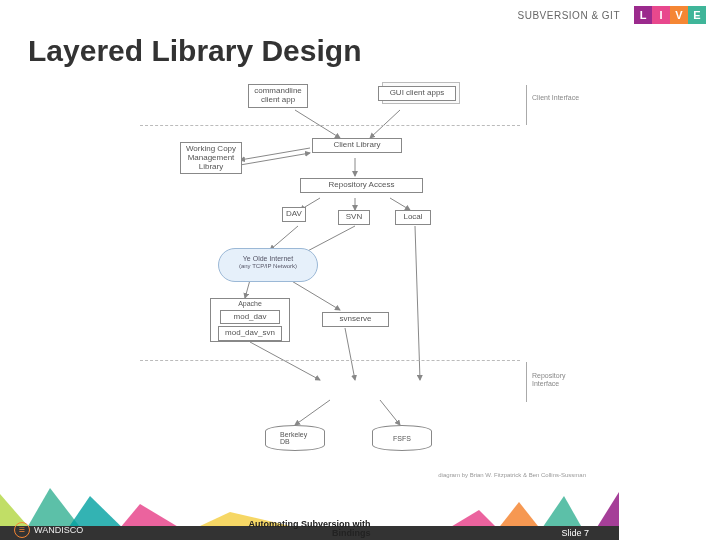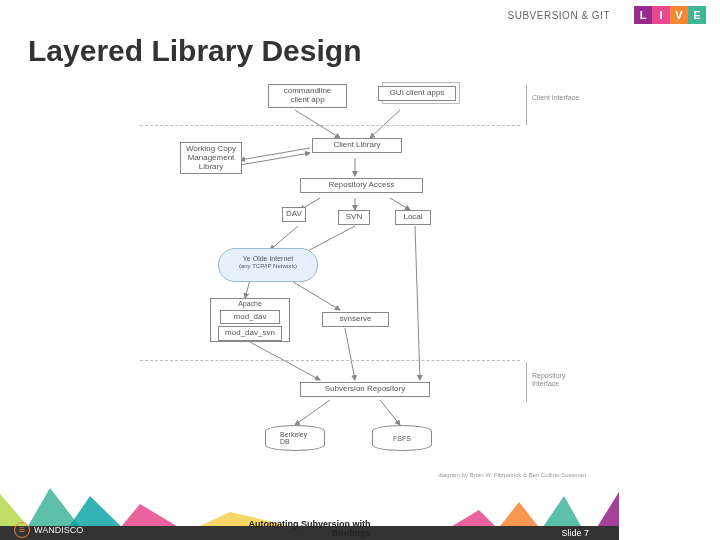--- a/index.html
+++ b/index.html
@@ -1,17 +1,17 @@
 <!DOCTYPE html>
 <html><head>
 <meta charset="utf-8">
 <style>
   * { box-sizing: border-box; margin: 0; padding: 0; }
   body { width: 720px; height: 540px; font-family: Arial, Helvetica, sans-serif; background: #fff; position: relative; overflow: hidden; }
-  .header { position: absolute; top: 6px; right: 14px; display: flex; align-items: center; gap: 24px; }
+  .header { position: absolute; top: 6px; right: 14px; display: flex; align-items: center; gap: 14px; }
   .hdr-text { font-size: 10px; letter-spacing: 0.5px; color: #666; }
   .live-badge { display: flex; }
   .live-badge span { width: 18px; height: 18px; display: flex; align-items: center; justify-content: center; color: #fff; font-size: 11px; font-weight: bold; }
   .lb-l { background: #9b2a8d; }
   .lb-i { background: #e8488d; }
   .lb-v { background: #f58634; }
   .lb-e { background: #3fb599; }
   .title { position: absolute; top: 34px; left: 28px; font-size: 30px; color: #333; }
 
   .diagram { position: absolute; top: 80px; left: 140px; width: 450px; height: 400px; font-size: 8px; color: #555; }
@@ -98,21 +98,21 @@
   <div class="dash" style="top:45px; left:0; width:380px"></div>
   <div class="dash" style="top:280px; left:0; width:380px"></div>
 
   <div class="side-brace" style="top:5px; left:386px; height:40px"></div>
   <div class="side-label" style="top:14px; left:392px">Client
 Interface</div>
   <div class="side-brace" style="top:282px; left:386px; height:40px"></div>
   <div class="side-label" style="top:292px; left:392px">Repository
 Interface</div>
 
-  <div class="box" style="top:4px; left:128px; width:79px; white-space:pre-line">commandline
+  <div class="box" style="top:4px; left:108px; width:60px; white-space:pre-line">commandline
 client app</div>
   <div class="stack-shadow" style="top:2px; left:242px; width:78px; height:22px"></div>
   <div class="box" style="top:6px; left:238px; width:78px">GUI client apps</div>
 
   <div class="box" style="top:58px; left:172px; width:90px">Client Library</div>
   <div class="box" style="top:62px; left:40px; width:62px; white-space:pre-line">Working Copy
 Management
 Library</div>
 
   <div class="box" style="top:98px; left:160px; width:123px">Repository Access</div>
@@ -125,21 +125,20 @@
     <div style="font-size:6px">(any TCP/IP Network)</div>
   </div>
 
   <div class="box" style="top:218px; left:70px; width:80px; height:44px; text-align:center; padding-top:1px">
     <div style="font-size:7px">Apache</div>
     <div class="box" style="position:relative; margin:2px auto 0; width:60px">mod_dav</div>
     <div class="box" style="position:relative; margin:2px auto 0; width:64px">mod_dav_svn</div>
   </div>
   <div class="box" style="top:232px; left:182px; width:67px">svnserve</div>
 
-  <div class="box" style="top:302px; left:160px; width:130px">Subversion Repository</div>
 
   <div class="db" style="top:345px; left:125px">
     <div class="db-cyl"></div>
       <div class="db-label">Berkeley DB</div>
   </div>
   <div class="db" style="top:345px; left:232px">
     <div class="db-cyl"></div>
       <div class="db-label">FSFS</div>
   </div>
 

